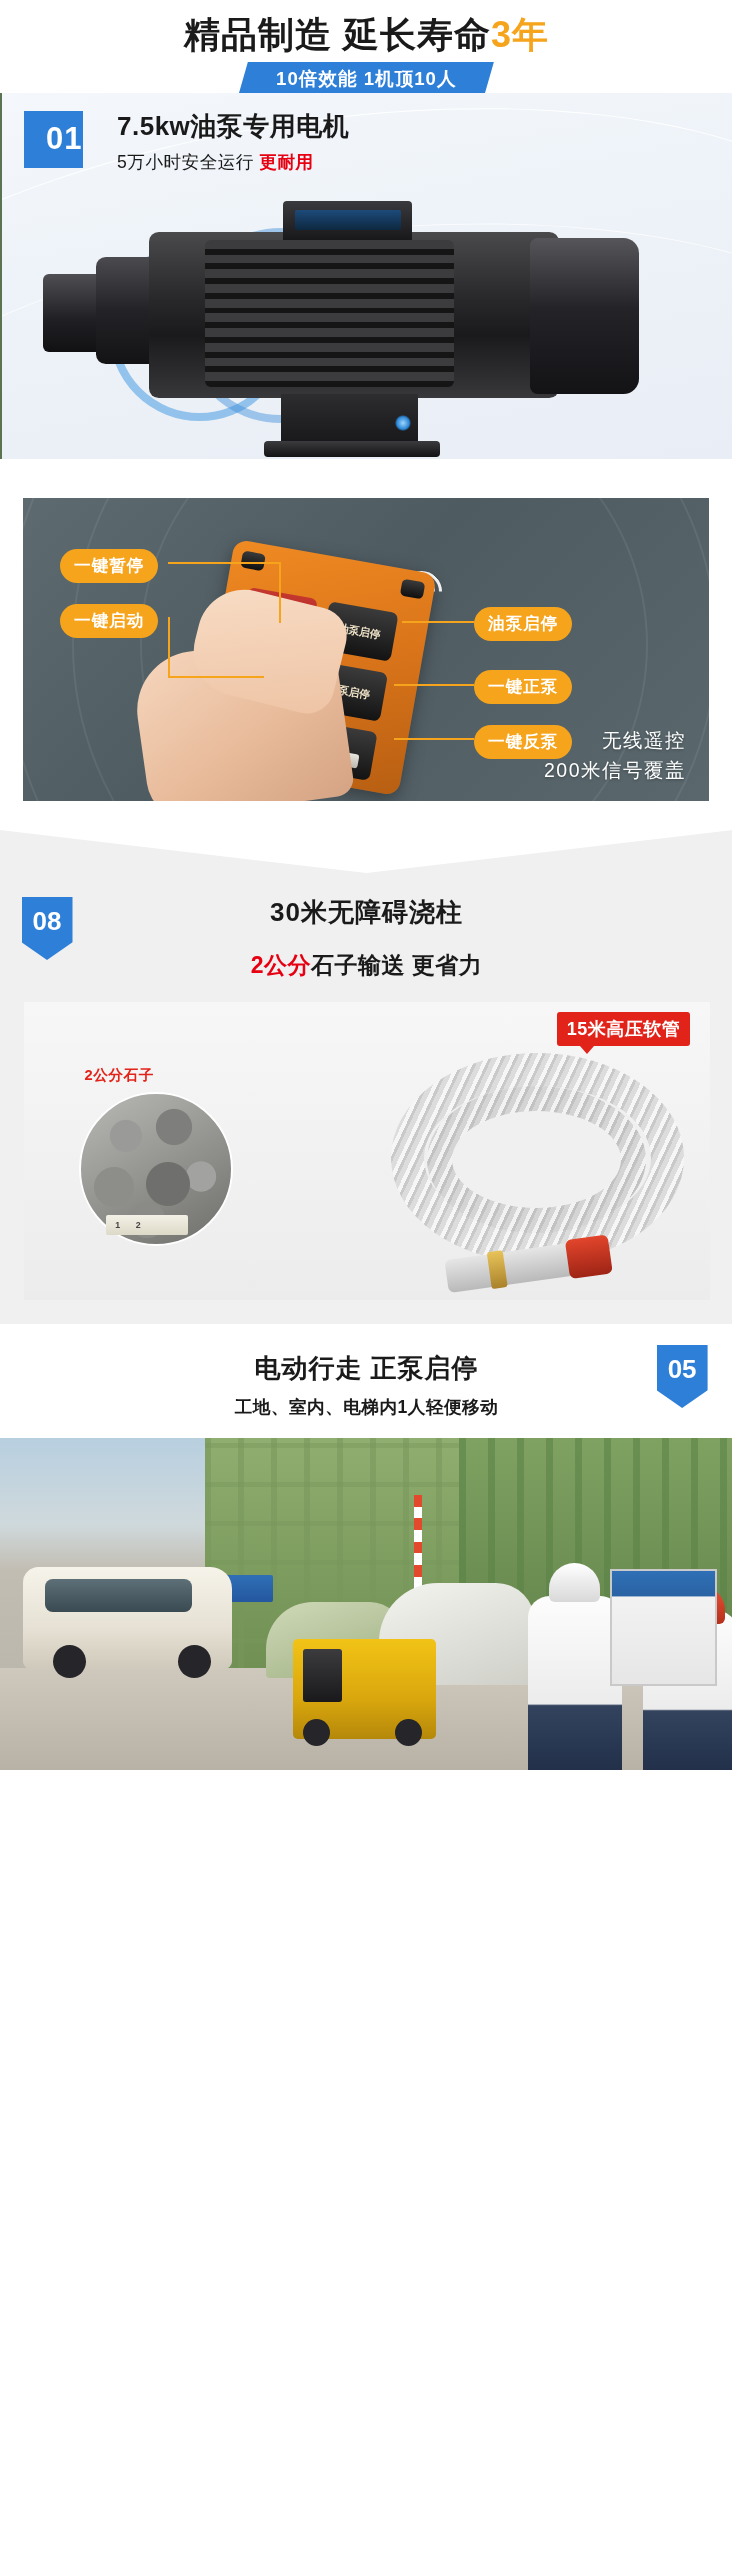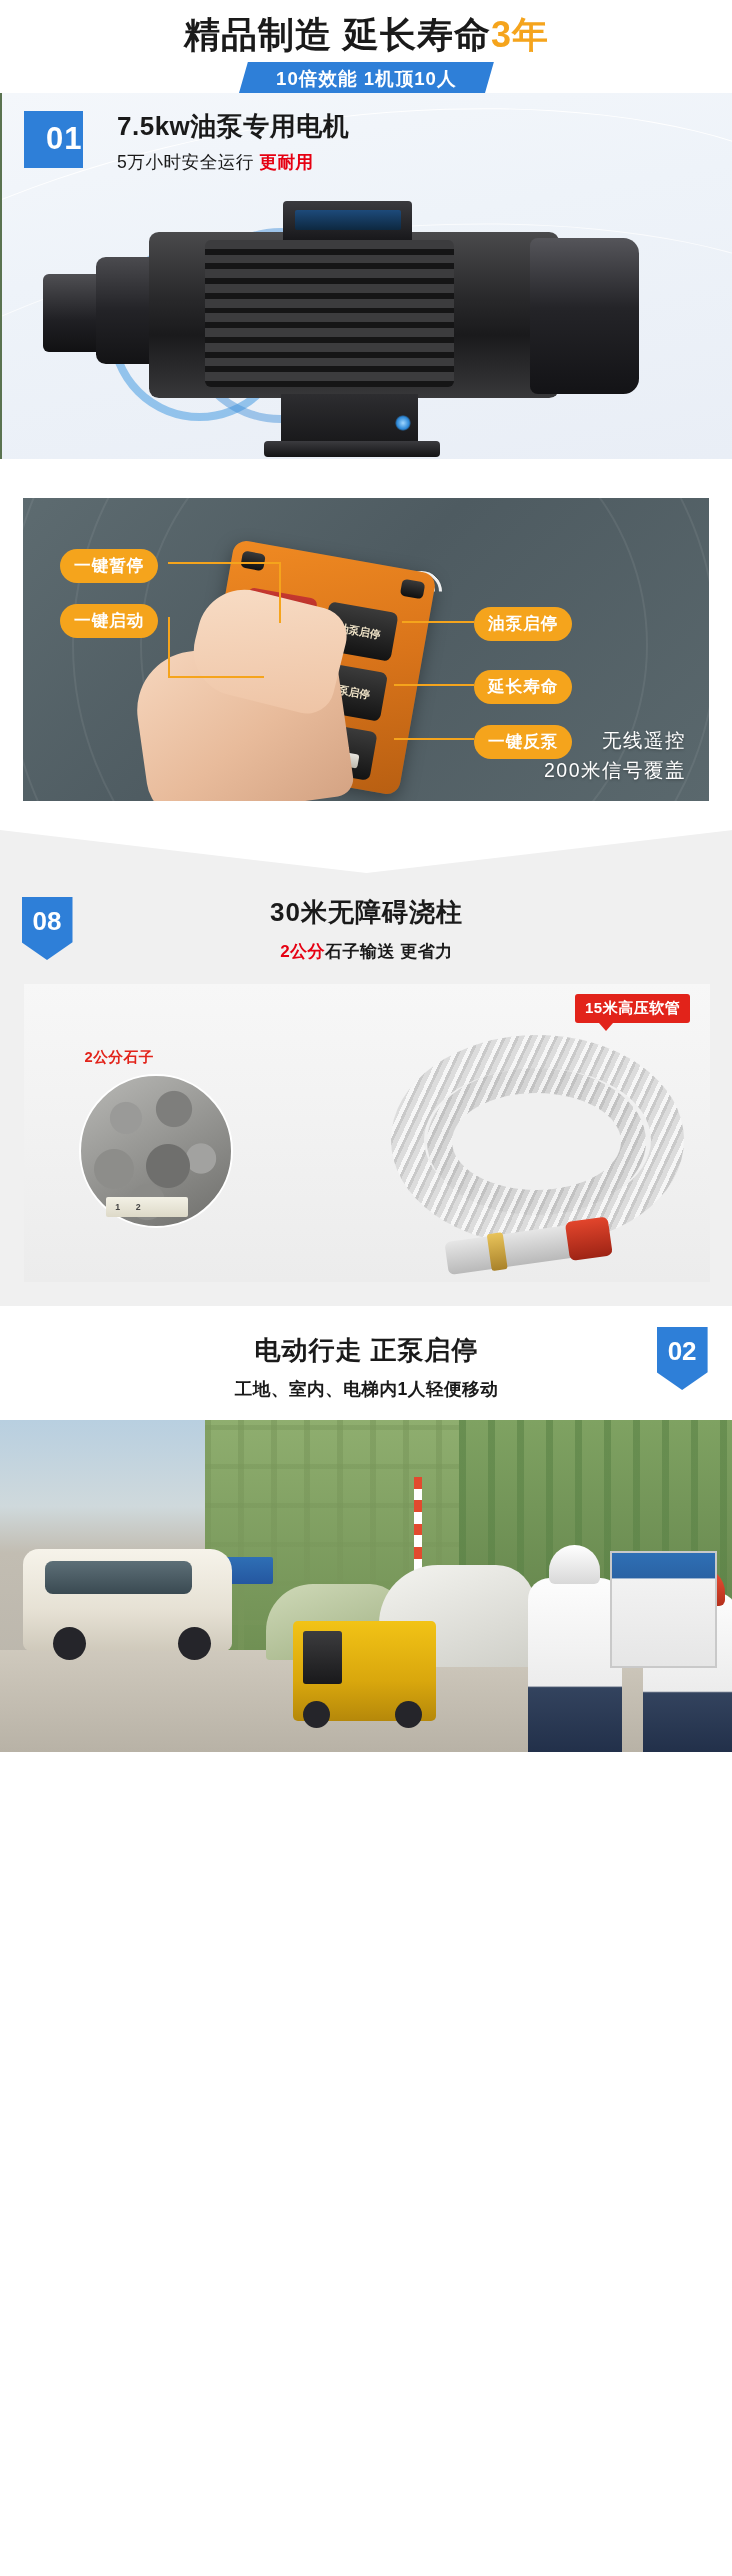--- a/index.html
+++ b/index.html
@@ -218,31 +218,31 @@
   .chev {
     width: 733px; height: 55px; background: #f0f0f0;
     clip-path: polygon(0 0, 50% 43px, 100% 0, 100% 100%, 0 100%);
     margin-top: 29px;
   }
 
   
   .sec03 { width: 733px; background: #f0f0f0; padding: 9.8px 0 23.4px 0; position: relative; }
   .sec03 .head { text-align: center; position: relative; }
   .sec03 .head h2 { font-size: 26px; font-weight: 800; letter-spacing: 1px; }
-  .sec03 .head p { font-size: 17px; font-weight: 700; margin-top: 10px; letter-spacing: 0.5px; }
+  .sec03 .head p { font-size: 23px; font-weight: 700; margin-top: 20px; letter-spacing: 0.5px; }
   .sec03 .badge-pin { left: 21.5px; top: 2px; }
 
   .hose-photo {
     position: relative; margin: 21.5px auto 0 auto; width: 686px; height: 298px;
     background: linear-gradient(180deg,#f7f7f7 0%,#ececec 100%);
     overflow: hidden;
   }
   .tag-red {
     position: absolute; right: 19.5px; top: 9.8px; background: #e2231a; color: #fff;
-    font-size: 15px; font-weight: 700; padding: 4.9px 9.8px; border-radius: 2.9px;
+    font-size: 18px; font-weight: 700; padding: 4.9px 9.8px; border-radius: 2.9px;
     letter-spacing: 0.5px; white-space: nowrap;
   }
   .tag-red::after {
     content: ""; position: absolute; left: 23.4px; bottom: -7.8px;
     border-left: 7.8px solid transparent; border-right: 7.8px solid transparent;
     border-top: 8.8px solid #e2231a;
   }
   .stone-label {
     position: absolute; left: 61px; top: 64px; color: #e2231a;
     font-size: 14.7px; font-weight: 700; letter-spacing: 0.5px;
@@ -456,21 +456,21 @@
       <div class="lead" style="left:145px; top:64px; width:113px;"></div>
       <div class="leadv" style="left:256px; top:64px; height:61px;"></div>
 
       <div class="pill" style="left:37px; top:106px;">一键启动</div>
       <div class="leadv" style="left:145px; top:119px; height:61px;"></div>
       <div class="lead" style="left:145px; top:178px; width:96px;"></div>
 
       <div class="pill" style="left:451px; top:109px;">油泵启停</div>
       <div class="lead" style="left:379px; top:123px; width:72px;"></div>
 
-      <div class="pill" style="left:451px; top:172px;">延长寿命</div>
+      <div class="pill" style="left:451px; top:172px;">一键正泵</div>
       <div class="lead" style="left:371px; top:186px; width:80px;"></div>
 
       <div class="pill" style="left:451px; top:227px;">一键反泵</div>
       <div class="lead" style="left:371px; top:240px; width:80px;"></div>
 
       <div class="overlay-txt">
         <div>无线遥控</div>
         <div>200米信号覆盖</div>
       </div>
     </div>
@@ -503,21 +503,21 @@
     </div>
   </div>
 
   <div class="sec04">
     <div class="head">
       <h2>电动行走 正泵启停</h2>
       <p>
         <span>工地、室内、电梯内</span><span style="font-weight:800">1人轻便移动</span>
       </p>
       <div class="badge-pin">
-        <span>02</span>
+        <span>05</span>
       </div>
     </div>
 
     <div class="site-photo">
       <div class="scaffold"></div>
       <div class="scaffold2"></div>
       <div class="pole"></div>
       <div class="sign-small"></div>
       <div class="road"></div>
       <div class="van"></div>

